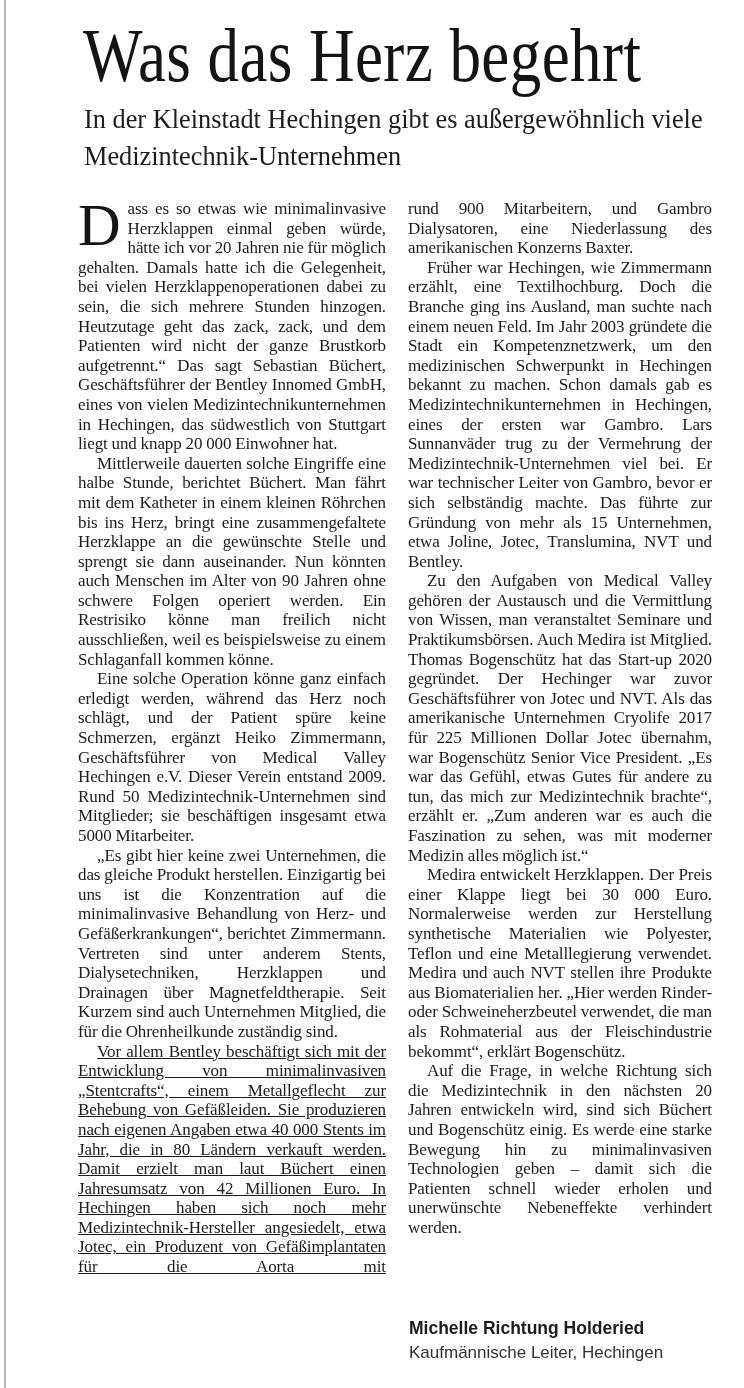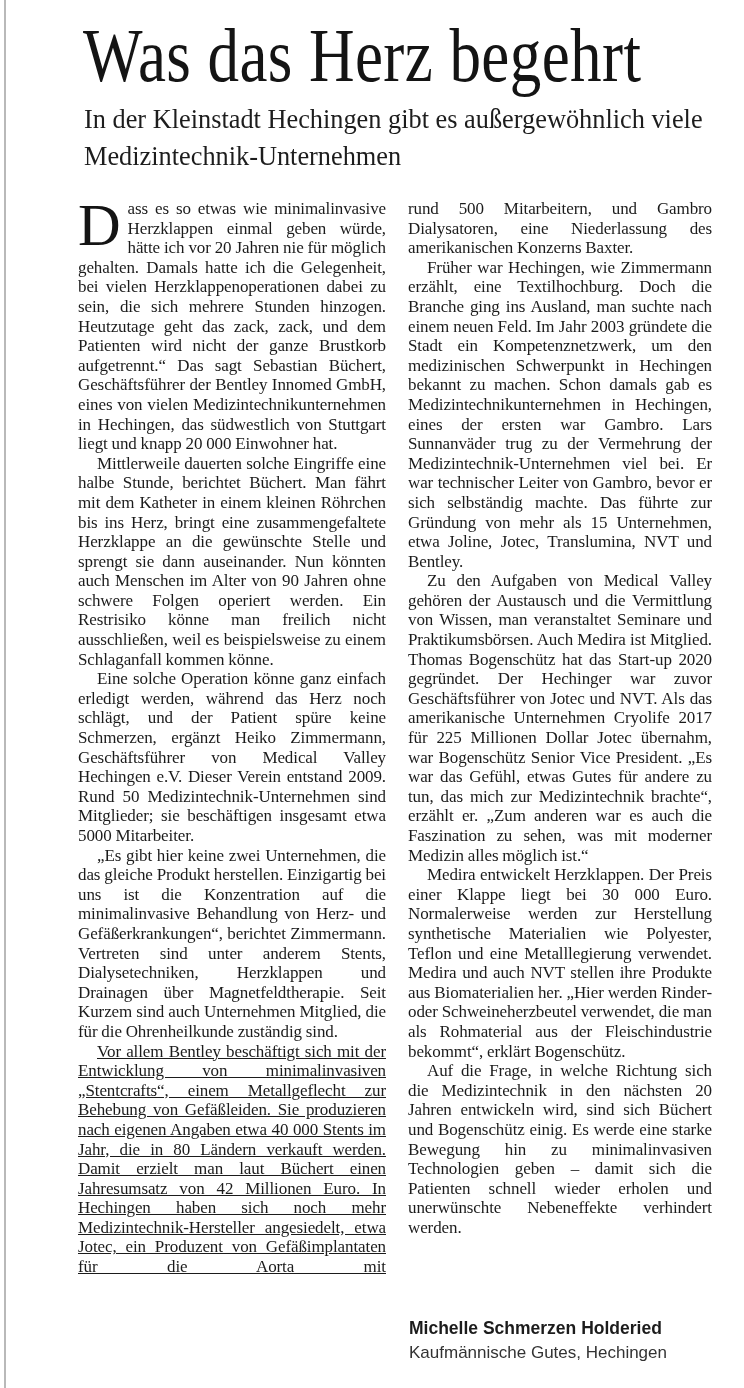--- a/index.html
+++ b/index.html
@@ -105,26 +105,26 @@
 
     <div class="cols">
       <div class="col col-left">
           <p class=""><span class="dropcap">D</span>ass es so etwas wie minimalinvasive Herzklappen einmal geben würde, hätte ich vor 20 Jahren nie für möglich gehalten. Damals hatte ich die Gelegenheit, bei vielen Herzklappenoperationen dabei zu sein, die sich mehrere Stunden hinzogen. Heutzutage geht das zack, zack, und dem Patienten wird nicht der ganze Brustkorb aufgetrennt.“ Das sagt Sebastian Büchert, Geschäftsführer der Bentley Innomed GmbH, eines von vielen Medizintechnikunternehmen in Hechingen, das südwestlich von Stuttgart liegt und knapp 20&nbsp;000 Einwohner hat.</p>
           <p class="indent">Mittlerweile dauerten solche Eingriffe eine halbe Stunde, berichtet Büchert. Man fährt mit dem Katheter in einem kleinen Röhrchen bis ins Herz, bringt eine zusammengefaltete Herzklappe an die gewünschte Stelle und sprengt sie dann auseinander. Nun könnten auch Menschen im Alter von 90 Jahren ohne schwere Folgen operiert werden. Ein Restrisiko könne man freilich nicht ausschließen, weil es beispielsweise zu einem Schlaganfall kommen könne.</p>
           <p class="indent">Eine solche Operation könne ganz einfach erledigt werden, während das Herz noch schlägt, und der Patient spüre keine Schmerzen, ergänzt Heiko Zimmermann, Geschäftsführer von Medical Valley Hechingen e.V. Dieser Verein entstand 2009. Rund 50 Medizintechnik-Unternehmen sind Mitglieder; sie beschäftigen insgesamt etwa 5000 Mitarbeiter.</p>
           <p class="indent">„Es gibt hier keine zwei Unternehmen, die das gleiche Produkt herstellen. Einzigartig bei uns ist die Konzentration auf die minimalinvasive Behandlung von Herz- und Gefäßerkrankungen“, berichtet Zimmermann. Vertreten sind unter anderem Stents, Dialysetechniken, Herzklappen und Drainagen über Magnetfeldtherapie. Seit Kurzem sind auch Unternehmen Mitglied, die für die Ohrenheilkunde zuständig sind.</p>
           <p class="indent continues">Vor allem Bentley beschäftigt sich mit der Entwicklung von minimalinvasiven „Stentcrafts“, einem Metallgeflecht zur Behebung von Gefäßleiden. Sie produzieren nach eigenen Angaben etwa 40&nbsp;000 Stents im Jahr, die in 80 Ländern verkauft werden. Damit erzielt man laut Büchert einen Jahresumsatz von 42 Millionen Euro. In Hechingen haben sich noch mehr Medizintechnik-Hersteller angesiedelt, etwa Jotec, ein Produzent von Gefäßimplantaten für die Aorta mit</p>
         </div>
       <div class="col col-right">
-          <p class="">rund 500 Mitarbeitern, und Gambro Dialysatoren, eine Niederlassung des amerikanischen Konzerns Baxter.</p>
+          <p class="">rund 900 Mitarbeitern, und Gambro Dialysatoren, eine Niederlassung des amerikanischen Konzerns Baxter.</p>
           <p class="indent">Früher war Hechingen, wie Zimmermann erzählt, eine Textilhochburg. Doch die Branche ging ins Ausland, man suchte nach einem neuen Feld. Im Jahr 2003 gründete die Stadt ein Kompetenznetzwerk, um den medizinischen Schwerpunkt in Hechingen bekannt zu machen. Schon damals gab es Medizintechnikunternehmen in Hechingen, eines der ersten war Gambro. Lars Sunnanväder trug zu der Vermehrung der Medizintechnik-Unternehmen viel bei. Er war technischer Leiter von Gambro, bevor er sich selbständig machte. Das führte zur Gründung von mehr als 15 Unternehmen, etwa Joline, Jotec, Translumina, NVT und Bentley.</p>
           <p class="indent">Zu den Aufgaben von Medical Valley gehören der Austausch und die Vermittlung von Wissen, man veranstaltet Seminare und Praktikumsbörsen. Auch Medira ist Mitglied. Thomas Bogenschütz hat das Start-up 2020 gegründet. Der Hechinger war zuvor Geschäftsführer von Jotec und NVT. Als das amerikanische Unternehmen Cryolife 2017 für 225 Millionen Dollar Jotec übernahm, war Bogenschütz Senior Vice President. „Es war das Gefühl, etwas Gutes für andere zu tun, das mich zur Medizintechnik brachte“, erzählt er. „Zum anderen war es auch die Faszination zu sehen, was mit moderner Medizin alles möglich ist.“</p>
           <p class="indent">Medira entwickelt Herzklappen. Der Preis einer Klappe liegt bei 30&nbsp;000 Euro. Normalerweise werden zur Herstellung synthetische Materialien wie Polyester, Teflon und eine Metalllegierung verwendet. Medira und auch NVT stellen ihre Produkte aus Biomaterialien her. „Hier werden Rinder- oder Schweineherzbeutel verwendet, die man als Rohmaterial aus der Fleischindustrie bekommt“, erklärt Bogenschütz.</p>
           <p class="indent">Auf die Frage, in welche Richtung sich die Medizintechnik in den nächsten 20 Jahren entwickeln wird, sind sich Büchert und Bogenschütz einig. Es werde eine starke Bewegung hin zu minimalinvasiven Technologien geben – damit sich die Patienten schnell wieder erholen und unerwünschte Nebeneffekte verhindert werden.</p>
         </div>
     </div>
 
     <footer class="byline">
-      <div class="author">Michelle Schmerzen Holderied</div>
-      <div class="affiliation">Kaufmännische Gutes, Hechingen</div>
+      <div class="author">Michelle Richtung Holderied</div>
+      <div class="affiliation">Kaufmännische Leiter, Hechingen</div>
     </footer>
   </article>
 </div>
 
 </body></html>

